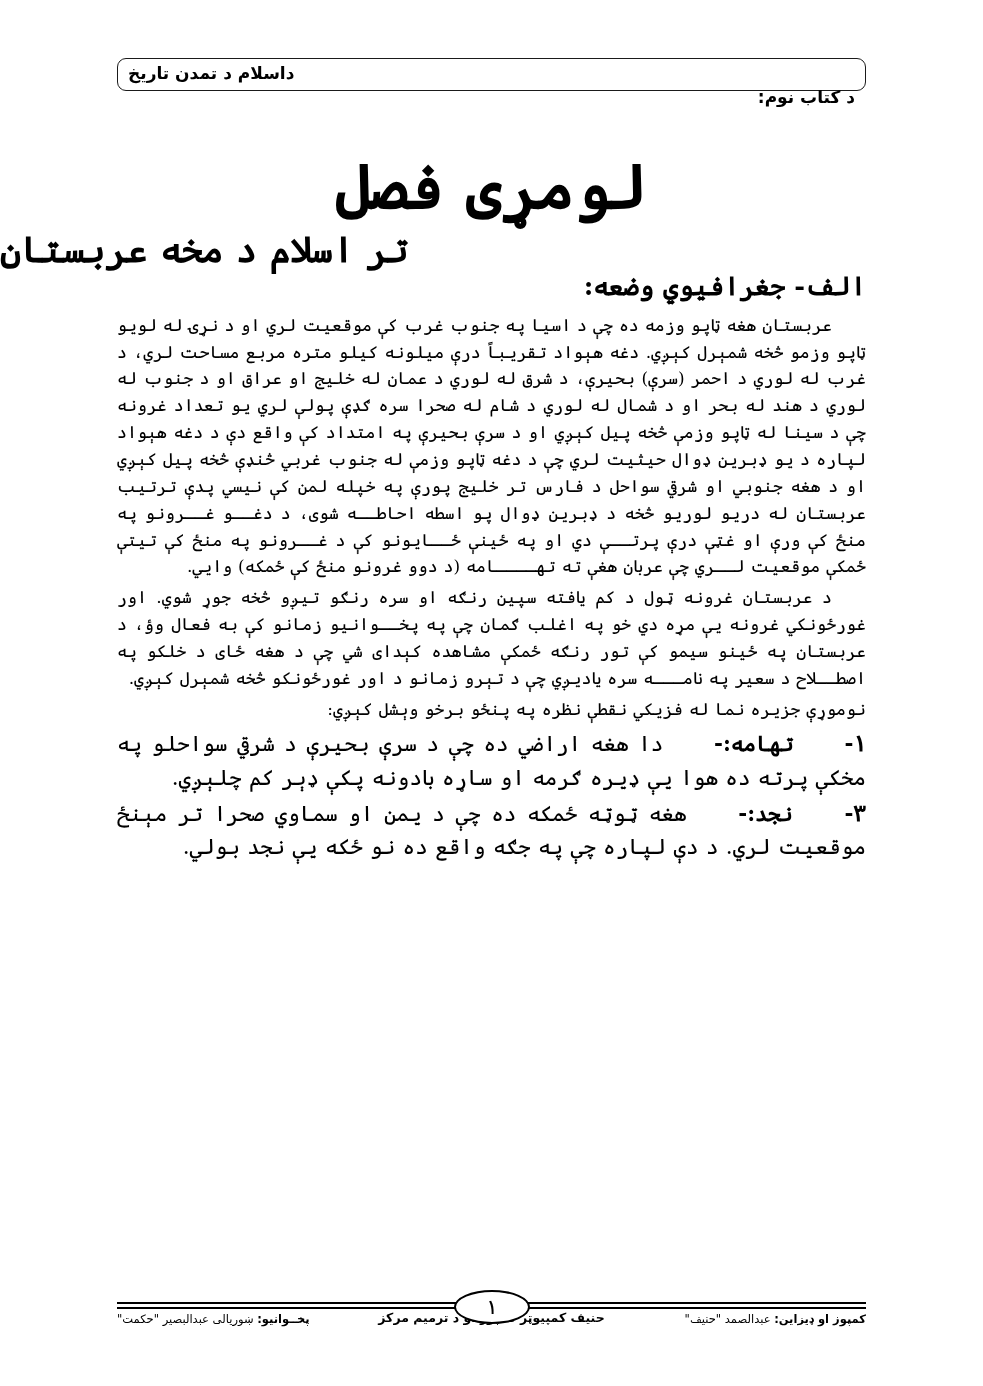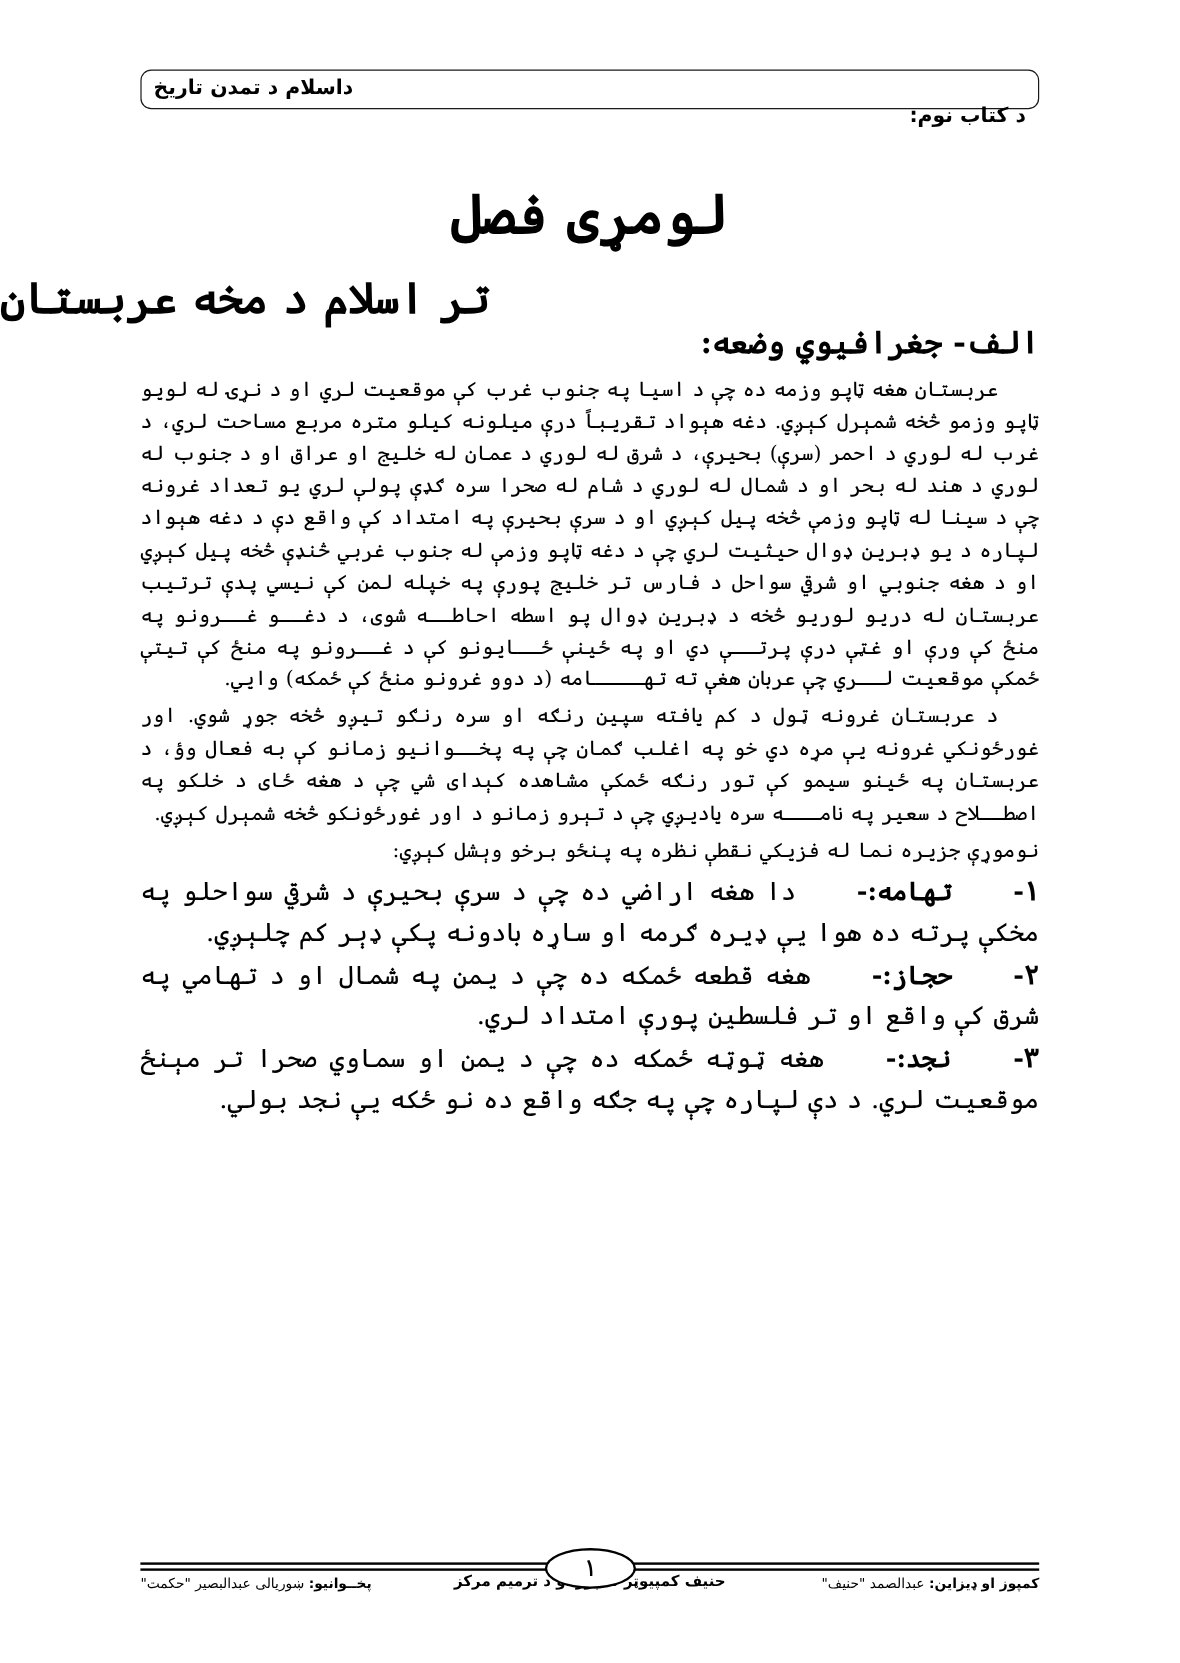--- a/index.html
+++ b/index.html
@@ -55,26 +55,26 @@
     font-weight: 600;
     white-space: nowrap;
     letter-spacing: -0.2px;
     line-height: 1;
     transform: translateY(-1px);
   }
 
   
   .chapter-title {
     position: absolute;
-    top: 120px;
+    top: 108px;
     left: 0;
     right: 0;
     text-align: center;
     font-family: "DejaVu Serif", "Liberation Serif", serif;
-    font-size: 46px;
+    font-size: 62px;
     font-weight: 700;
     line-height: 1.18;
     direction: rtl;
   }
   .chapter-subtitle {
     position: absolute;
     top: 198px;
     left: 0;
     right: 0;
     text-align: left;
@@ -220,25 +220,20 @@
 
     <p class="para no-indent">نوموړې جزيره نما له فزيکي نقطې نظره په پنځو برخو وېشل کېږي:</p>
 
     <ol class="numbered-list">
       <li>
         <span class="item-term">۱-</span>
         <span class="item-term">تهامه:-</span>
         <span>دا هغه اراضي ده چې د سرې بحيرې د شرقي سواحلو په مخکې پرته ده هوا يې ډيره ګرمه او ساړه بادونه پکې ډېر کم چلېږي.</span>
       </li>
       <li>
-        <span class="item-term">۲-</span>
-        <span class="item-term">حجاز:-</span>
-        <span>هغه قطعه ځمکه ده چې د يمن په شمال او د تهامي په شرق کې واقع او تر فلسطين پورې امتداد لري.</span>
-      </li>
-      <li>
         <span class="item-term">۳-</span>
         <span class="item-term">نجد:-</span>
         <span>هغه ټوټه ځمکه ده چې د يمن او سماوي صحرا تر مېنځ موقعيت لري. د دې لپاره چې په جګه واقع ده نو ځکه يې نجد بولي.</span>
       </li>
     </ol>
   </div>
 
   <div class="footer">
     <div class="footer-rule"></div>
 

